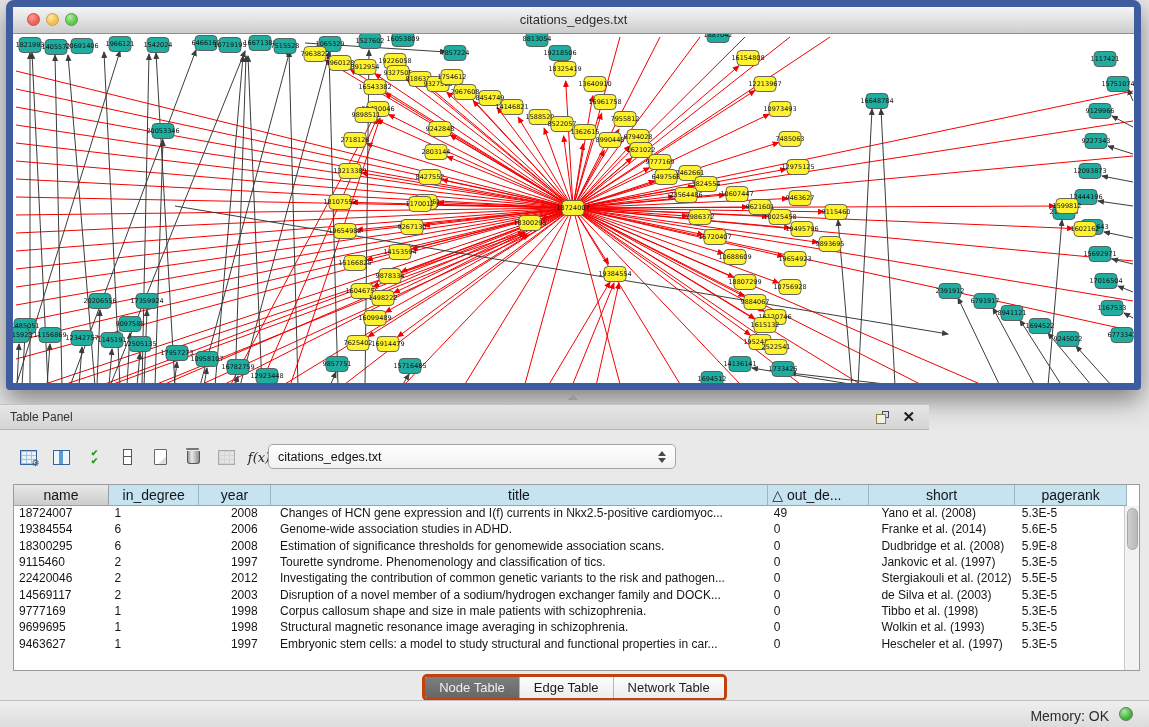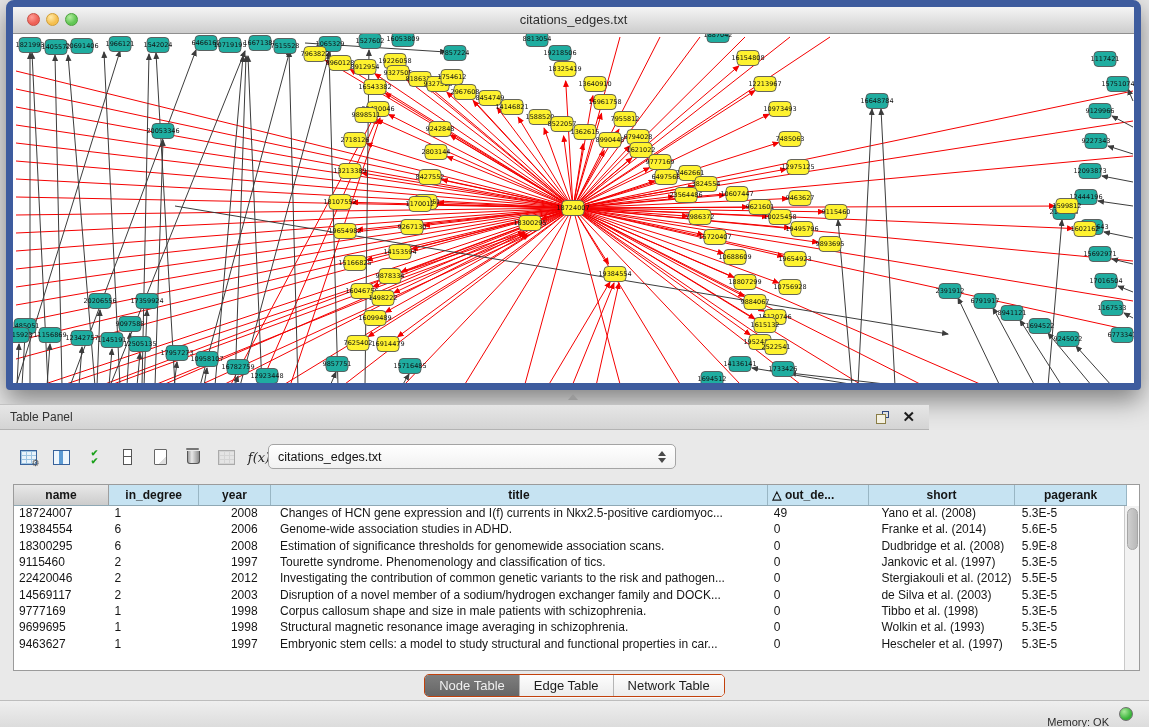--- a/index.html
+++ b/index.html
@@ -55,42 +55,42 @@
   #tbl-select{position:absolute;left:268px;top:14px;width:408px;height:25px;box-sizing:border-box;
     border:1px solid #a4a4a4;border-radius:5px;background:linear-gradient(#fff,#f1f1f1);display:flex;align-items:center;}
   #tbl-select .val{flex:1;font-size:12.5px;color:#111;padding-left:9px;}
   #tbl-select .arrows{width:18px;display:flex;flex-direction:column;align-items:center;gap:2px;padding-right:4px;}
   #tbl-select .up{width:0;height:0;border-left:4px solid transparent;border-right:4px solid transparent;border-bottom:5px solid #4a4a4a;}
   #tbl-select .dn{width:0;height:0;border-left:4px solid transparent;border-right:4px solid transparent;border-top:5px solid #4a4a4a;}
   
   #tbl-wrap{position:absolute;left:13px;top:54px;width:1127px;height:187px;background:#fff;border:1px solid #9b9b9b;box-sizing:border-box;overflow:hidden;}
   #tbl{border-collapse:collapse;table-layout:fixed;width:1113px;font-size:12px;color:#151515;}
   #tbl th{height:20px;background:#c6e3f2;border-right:1px solid #99b6c4;border-bottom:1px solid #8fa8b4;
-     font-weight:bold;font-size:12px;text-align:center;overflow:hidden;white-space:nowrap;padding:0 2px;box-sizing:border-box;}
+     font-weight:normal;font-size:14px;text-align:center;overflow:hidden;white-space:nowrap;padding:0 2px;box-sizing:border-box;}
   #tbl th.gray{background:linear-gradient(#e8e8e8,#cccccc);border-right:1px solid #9e9e9e;}
   #tbl th.sorted{text-align:left;padding-left:4px;}
   #tbl td{height:16.3px;padding:0;overflow:hidden;white-space:nowrap;box-sizing:border-box;}
   #tbl td:nth-child(1){padding-left:5px;}
   #tbl td:nth-child(2){padding-left:6px;}
   #tbl td:nth-child(3){padding-left:32px;}
   #tbl td:nth-child(4){padding-left:10px;}
   #tbl td:nth-child(5){padding-left:6px;}
   #tbl td:nth-child(6){padding-left:13px;}
   #tbl td:nth-child(7){padding-left:7px;}
   #vscroll{position:absolute;right:0;top:21px;width:14px;height:164px;background:#f2f2f2;border-left:1px solid #c9c9c9;}
   #vthumb{position:absolute;left:2px;top:2px;width:9px;height:40px;background:linear-gradient(90deg,#cfcfcf,#b9b9b9);border:1px solid #a5a5a5;border-radius:6px;}
   
   #tp-tabs{position:absolute;left:0;top:244px;width:100%;display:flex;justify-content:center;}
-  .seg{display:flex;border:1px solid #c2410c;border-radius:5px;overflow:hidden;background:#fdfdfd;box-shadow:0 1px 0 rgba(255,255,255,.7);}
+  .seg{display:flex;border:3px solid #c2410c;border-radius:5px;overflow:hidden;background:#fdfdfd;box-shadow:0 1px 0 rgba(255,255,255,.7);}
   .seg .tab{padding:2px 14px;font-size:13px;color:#1d1d1d;line-height:17px;border-right:1px solid #b5b5b5;background:linear-gradient(#fdfdfd,#ececec);}
   .seg .tab:last-child{border-right:none;text-align:right;}
   .seg .tab.active{background:linear-gradient(#7e7e7e,#666666);color:#efefef;}
   
   #status-bar{position:absolute;left:0;top:700px;width:1149px;height:27px;background:linear-gradient(#efefef,#dcdcdc);border-top:1px solid #bdbdbd;box-sizing:border-box;}
-  #mem-label{position:absolute;right:40px;top:7px;font-size:11px;color:#2c2c2c;margin-top:8px;}
+  #mem-label{position:absolute;right:40px;top:7px;font-size:14px;color:#2c2c2c;}
   #mem-dot{position:absolute;right:16px;top:6px;width:14px;height:14px;border-radius:50%;
     background:radial-gradient(circle at 35% 30%,#a9e99b,#39b339 65%);border:1px solid #6f6f6f;box-sizing:border-box;}
 </style>
 </head>
 <body>
 
 <div id="net-window">
   <div id="net-titlebar">
     <span class="traffic t-red"></span>
     <span class="traffic t-yellow"></span>

